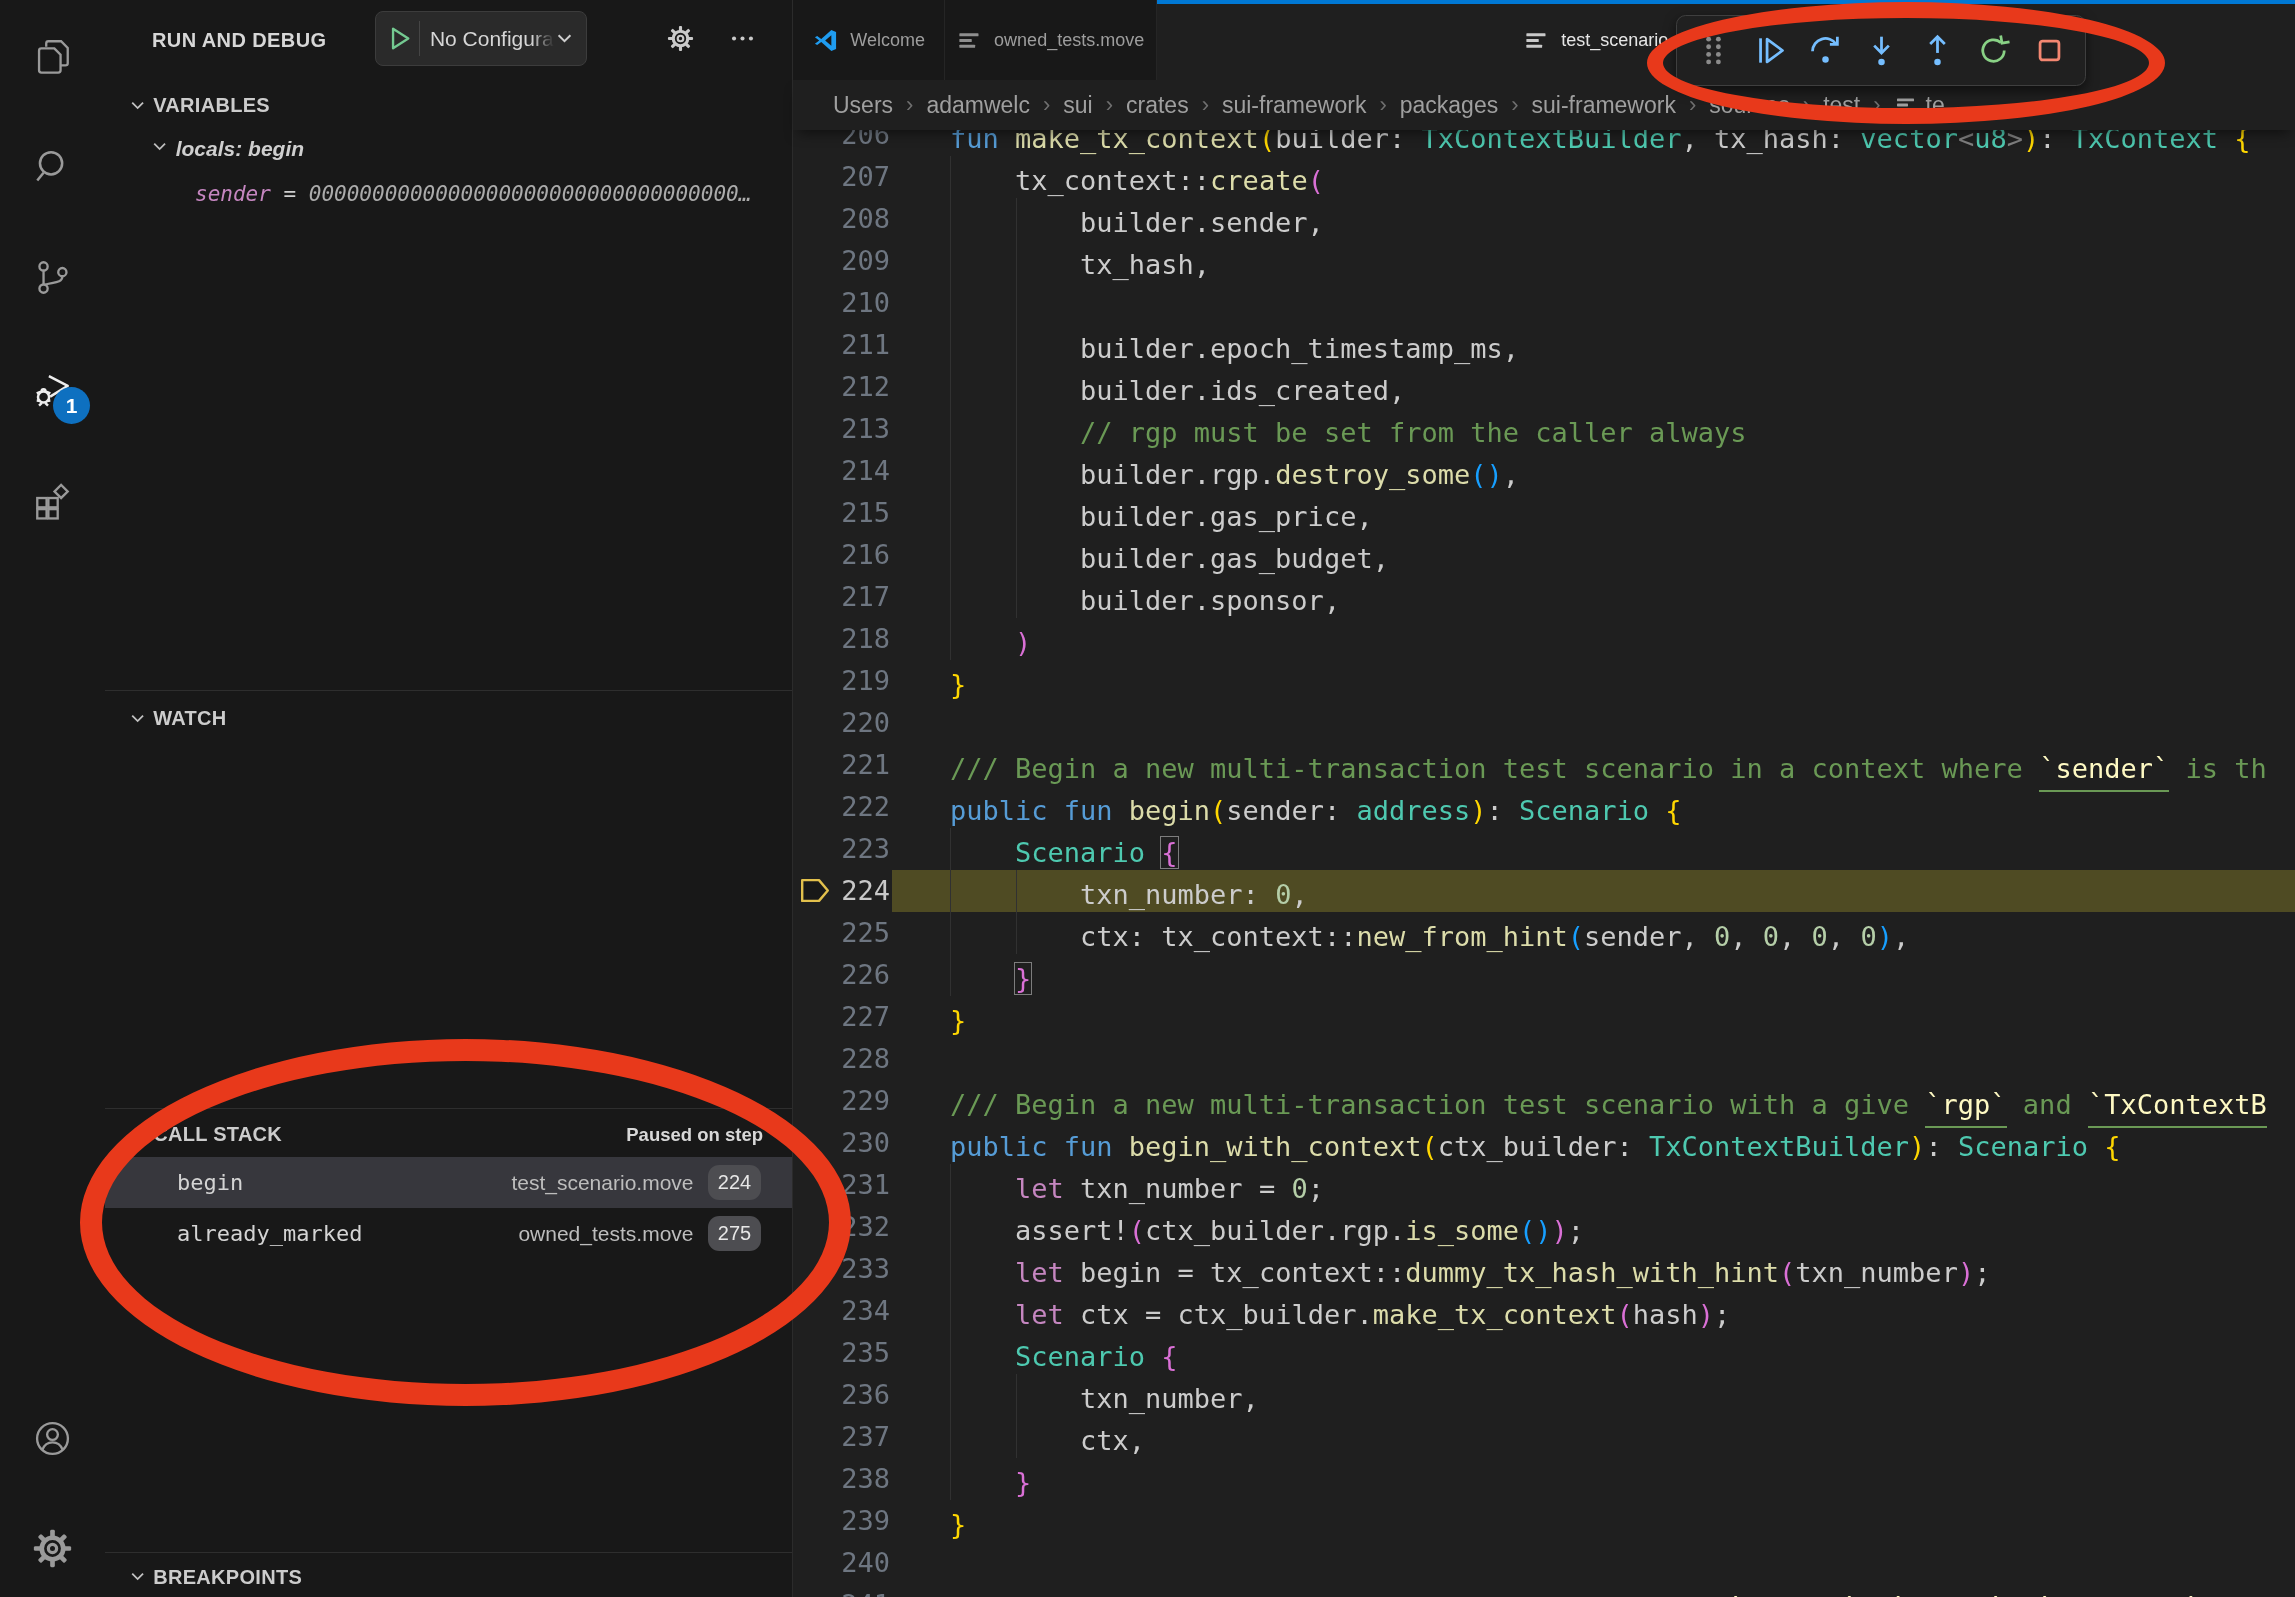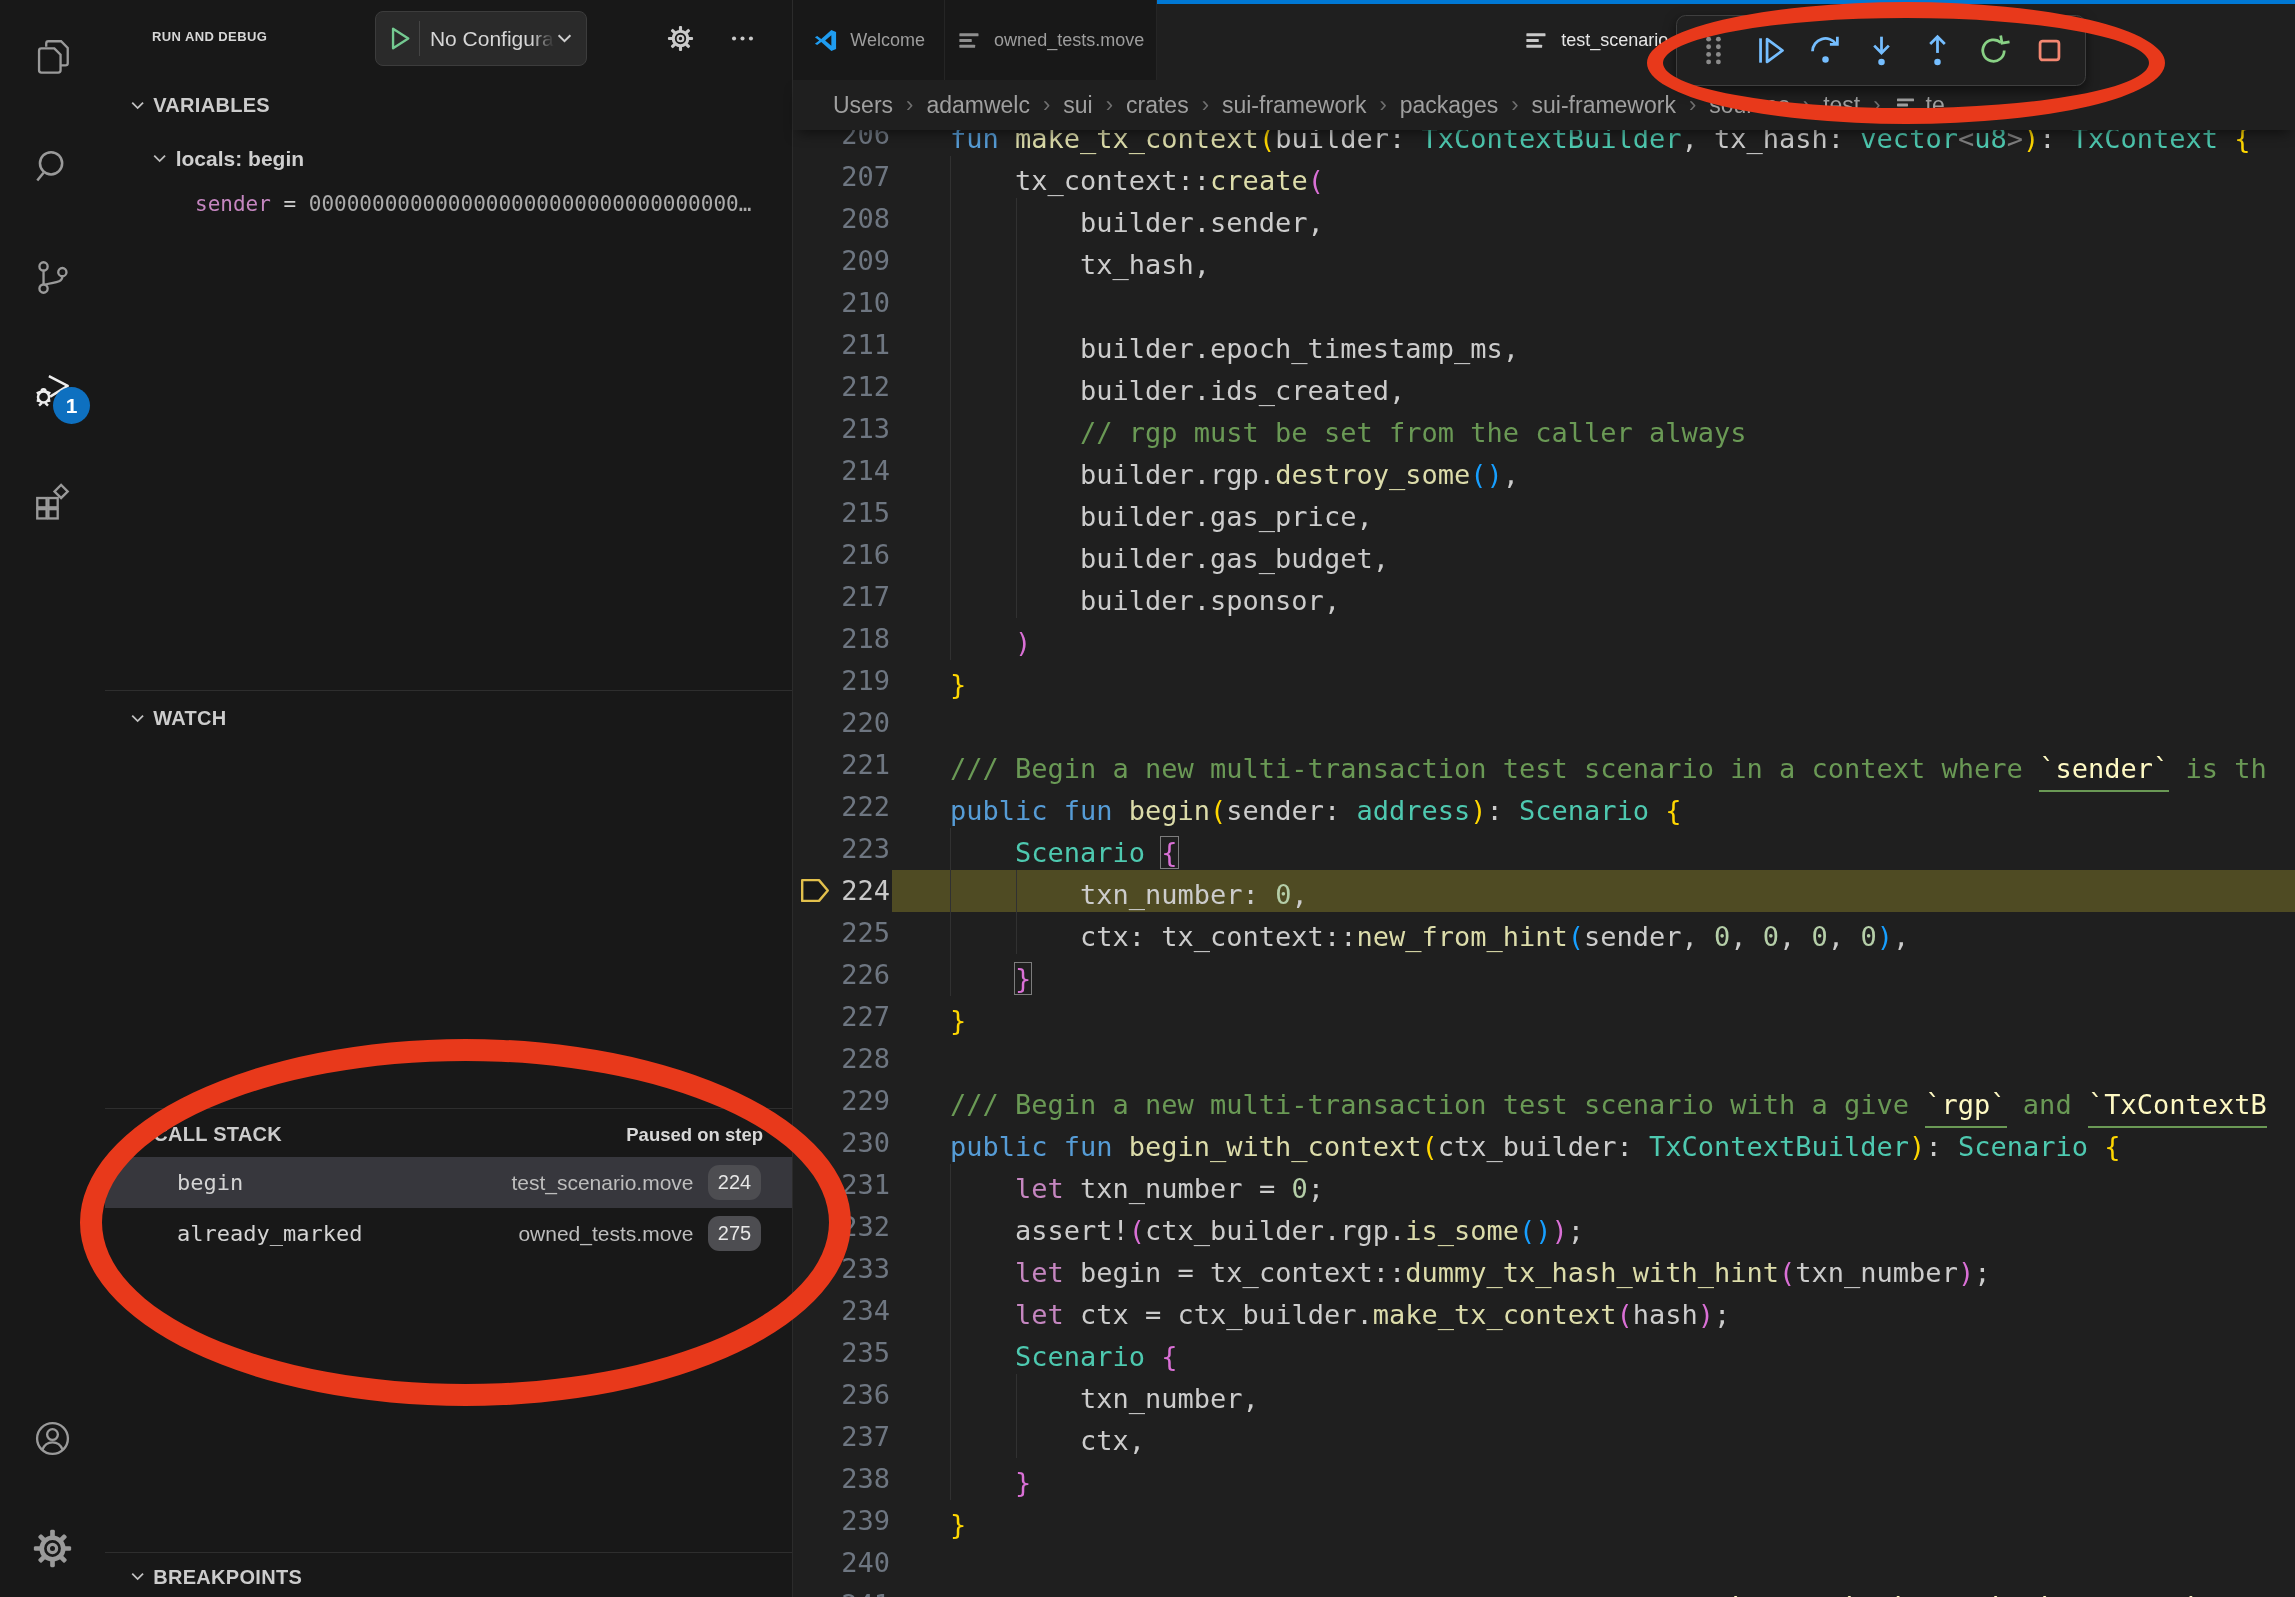--- a/index.html
+++ b/index.html
@@ -11,38 +11,38 @@
                 border-right:0.8px solid #2b2b2b;z-index:5;}
   .ab-item{position:absolute;left:31px;width:43px;height:43px;color:#9a9a9a;cursor:pointer;}
   .ab-item.active{color:#ededed;}
   .ab-item svg{width:43px;height:43px;}
   .ab-badge{position:absolute;left:22px;top:19.3px;width:37px;height:37px;border-radius:50%;
             background:#0e70c0;color:#fff;font-size:21px;font-weight:bold;display:flex;
             align-items:center;justify-content:center;}
   
   #sidebar{position:absolute;left:105px;top:0;width:687px;height:1597px;background:#181818;
            border-right:0.8px solid #2b2b2b;overflow:hidden;z-index:5;}
-  .sb-title{position:absolute;left:47px;top:29px;font-size:13px;font-weight:bold;color:#d7d7d7;letter-spacing:0.4px;}
+  .sb-title{position:absolute;left:47px;top:29px;font-size:20px;font-weight:bold;color:#d7d7d7;letter-spacing:0.4px;}
   .cfg-btn{position:absolute;left:270px;top:11.3px;height:53px;display:flex;align-items:center;
            background:#2a2a2a;border:0.8px solid #3c3c3c;border-radius:8px;padding:0 11.3px 0 8px;cursor:pointer;}
   .cfg-btn .play svg{width:29px;height:29px;}
   .cfg-div{width:0.8px;height:35px;background:#454545;margin:0 9.7px 0 6.4px;}
   .cfg-label{font-size:21px;color:#d6d6d6;max-width:135px;overflow:hidden;white-space:nowrap;
              -webkit-mask-image:linear-gradient(90deg,#000 82%,transparent);
              mask-image:linear-gradient(90deg,#000 82%,transparent);}
   .cfg-chev svg{width:21px;height:21px;color:#cfcfcf;}
   .hdr-ico{position:absolute;top:24px;color:#c9c9c9;cursor:pointer;}
   .hdr-ico svg{width:29px;height:29px;}
   .sec-divider{position:absolute;left:0;width:687px;height:0.8px;background:#2e2e2e;}
   .sec-header{position:absolute;left:0;width:687px;display:flex;align-items:center;cursor:pointer;}
   .sec-header .chev{margin-left:22.5px;color:#c2c2c2;}
   .sec-header .chev svg{width:19.3px;height:19.3px;}
   .sec-label{font-size:20px;font-weight:bold;color:#cccccc;margin-left:6.4px;letter-spacing:0.3px;}
   .sec-status{margin-left:auto;margin-right:29px;font-size:18.5px;font-weight:bold;color:#d8d8d8;}
-  .tree-row{position:absolute;left:0;width:687px;height:43px;display:flex;align-items:center;}
+  .tree-row{position:absolute;left:0;width:687px;height:43px;display:flex;font-style:italic;}
   .tree-row .chev{margin-left:45px;color:#bdbdbd;}
   .tree-row .chev svg{width:19.3px;height:19.3px;}
   .scope-label{font-size:21px;font-weight:bold;color:#cfcfcf;margin-left:6.4px;}
   .var-line{margin-left:90px;font-family:"DejaVu Sans Mono",monospace;font-size:21px;white-space:nowrap;}
   .var-name{color:#c586c0;}
   .var-eq{color:#cfcfcf;}
   .var-val{color:#ababab;}
   .cs-row{position:absolute;left:0;width:687px;height:51px;display:flex;align-items:center;cursor:pointer;}
   .cs-row.selected{background:#37373d;}
   .cs-fn{margin-left:72px;font-family:"DejaVu Sans Mono",monospace;font-size:22px;color:#d4d4d4;}

